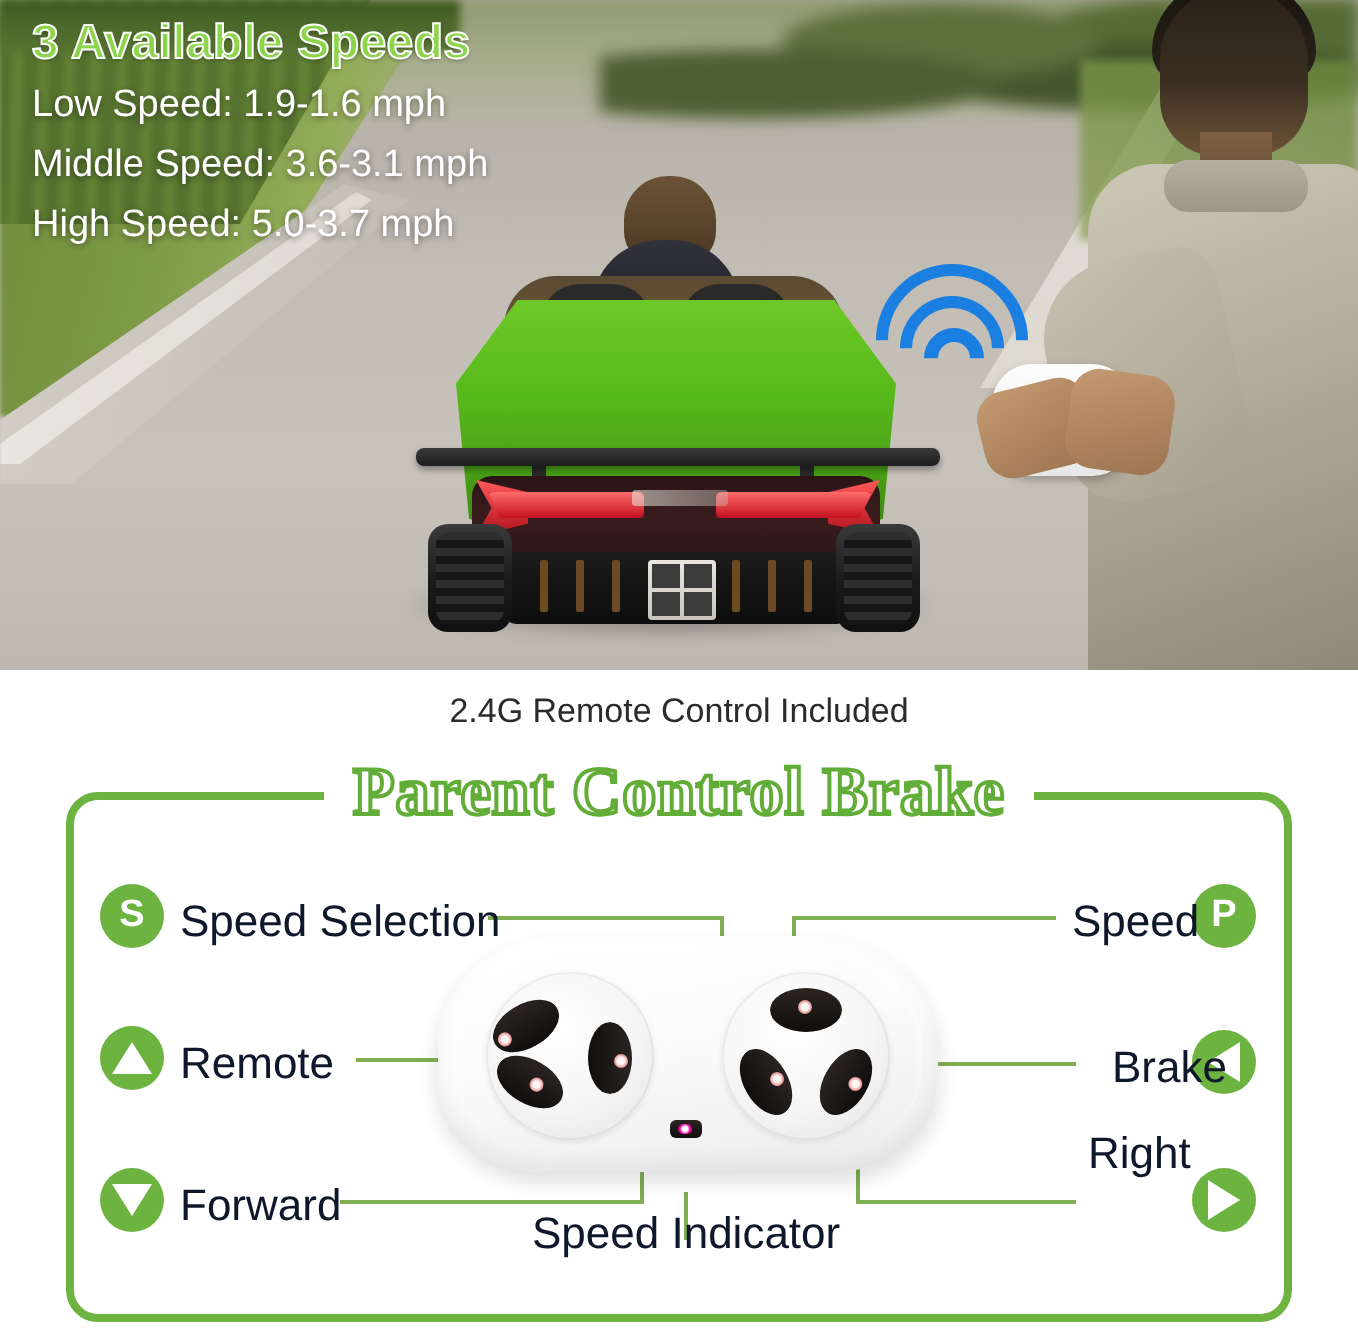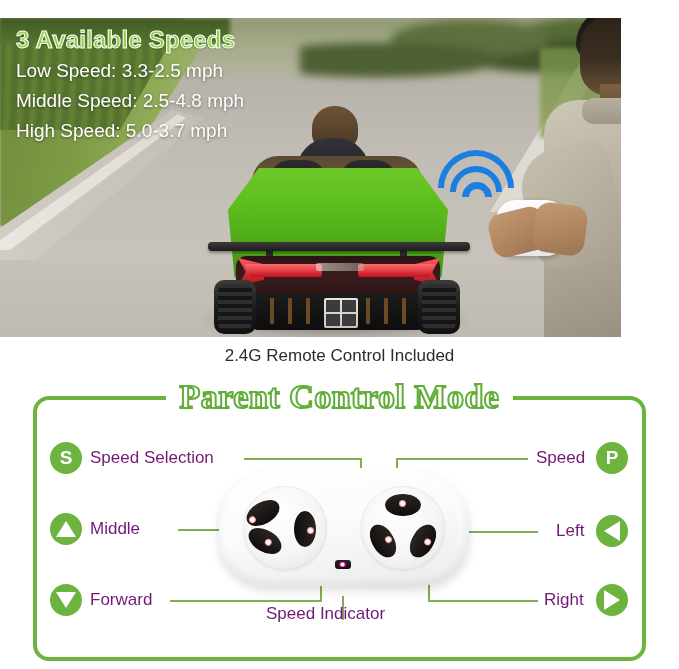--- a/index.html
+++ b/index.html
@@ -6,21 +6,21 @@
   body{
     width:679px;height:669px;
     background:#ffffff;
     font-family:"Liberation Sans",sans-serif;
     overflow:hidden;
     position:relative;
   }
 
   
   #photo{
-    position:absolute;left:0;top:18px;width:621px;height:335px;
+    position:absolute;left:0;top:0;width:679px;height:335px;
     overflow:hidden;background:#404040;
   }
   
   .road{
     position:absolute;left:0;top:0;width:679px;height:335px;
     background:
       linear-gradient(180deg,#a9a49b 0%,#b5b0a7 12%,#c2bdb4 40%,#c8c3ba 70%,#bdb8b0 100%);
   }
   
   .bg-far{
@@ -337,21 +337,21 @@
     color:#fff;font-size:19px;font-weight:bold;
     box-shadow:inset 0 0 0 3px rgba(255,255,255,.0);
   }
   .badge .tri{width:0;height:0;}
   .tri.up{border-left:10px solid transparent;border-right:10px solid transparent;border-bottom:16px solid #fff;}
   .tri.down{border-left:10px solid transparent;border-right:10px solid transparent;border-top:16px solid #fff;}
   .tri.left{border-top:10px solid transparent;border-bottom:10px solid transparent;border-right:16px solid #fff;}
   .tri.right{border-top:10px solid transparent;border-bottom:10px solid transparent;border-left:16px solid #fff;}
 
   .lbl{
-    position:absolute;font-size:17px;color:#701a75;white-space:nowrap;
+    position:absolute;font-size:22px;color:#0f172a;white-space:nowrap;
   }
   .leader{position:absolute;background:#7fae52;}
   .leader.h{height:2px;}
   .leader.v{width:2px;}
 </style>
 </head>
 <body>
 
 <div id="photo">
   <div class="road"></div>
@@ -418,31 +418,31 @@
     <div class="hand-b"></div>
     <div class="wifi">
       <span class="a1"></span>
         <span class="a2"></span>
         <span class="a3"></span>
     </div>
   </div>
 
   <div id="speeds">
     <div class="title">3 Available Speeds</div>
-    <div class="line">Low Speed: 3.3-2.5 mph</div>
-    <div class="line">Middle Speed: 2.5-4.8 mph</div>
+    <div class="line">Low Speed: 1.9-1.6 mph</div>
+    <div class="line">Middle Speed: 3.6-3.1 mph</div>
     <div class="line">High Speed: 5.0-3.7 mph</div>
   </div>
 </div>
 
 <div id="caption">2.4G Remote Control Included</div>
 
 <div id="panel"></div>
 <div id="panel-title">
-  <span>Parent Control Mode</span>
+  <span>Parent Control Brake</span>
 </div>
 
 <div class="leader h" style="left:244px;top:458px;width:118px;"></div>
 <div class="leader v" style="left:360px;top:458px;height:52px;"></div>
 
 <div class="leader h" style="left:178px;top:529px;width:110px;"></div>
 
 <div class="leader h" style="left:170px;top:600px;width:152px;"></div>
 <div class="leader v" style="left:320px;top:545px;height:56px;"></div>
 
@@ -489,35 +489,35 @@
 </div>
 
 <div class="badge" style="left:50px;top:442px;">
   <span>S</span>
 </div>
 <div class="lbl" style="left:90px;top:448px;">Speed Selection</div>
 
 <div class="badge" style="left:50px;top:513px;">
   <span class="tri up"></span>
 </div>
-<div class="lbl" style="left:90px;top:519px;">Middle</div>
+<div class="lbl" style="left:90px;top:519px;">Remote</div>
 
 <div class="badge" style="left:50px;top:584px;">
   <span class="tri down"></span>
 </div>
 <div class="lbl" style="left:90px;top:590px;">Forward</div>
 
 <div class="badge" style="left:596px;top:442px;">
   <span>P</span>
 </div>
 <div class="lbl" style="left:536px;top:448px;">Speed</div>
 
 <div class="badge" style="left:596px;top:515px;">
   <span class="tri left"></span>
 </div>
-<div class="lbl" style="left:556px;top:521px;">Left</div>
+<div class="lbl" style="left:556px;top:521px;">Brake</div>
 
 <div class="badge" style="left:596px;top:584px;">
   <span class="tri right"></span>
 </div>
-<div class="lbl" style="left:544px;top:590px;">Right</div>
+<div class="lbl" style="left:544px;top:564px;">Right</div>
 
 <div class="lbl" style="left:266px;top:604px;">Speed Indicator</div>
 
 </body></html>

